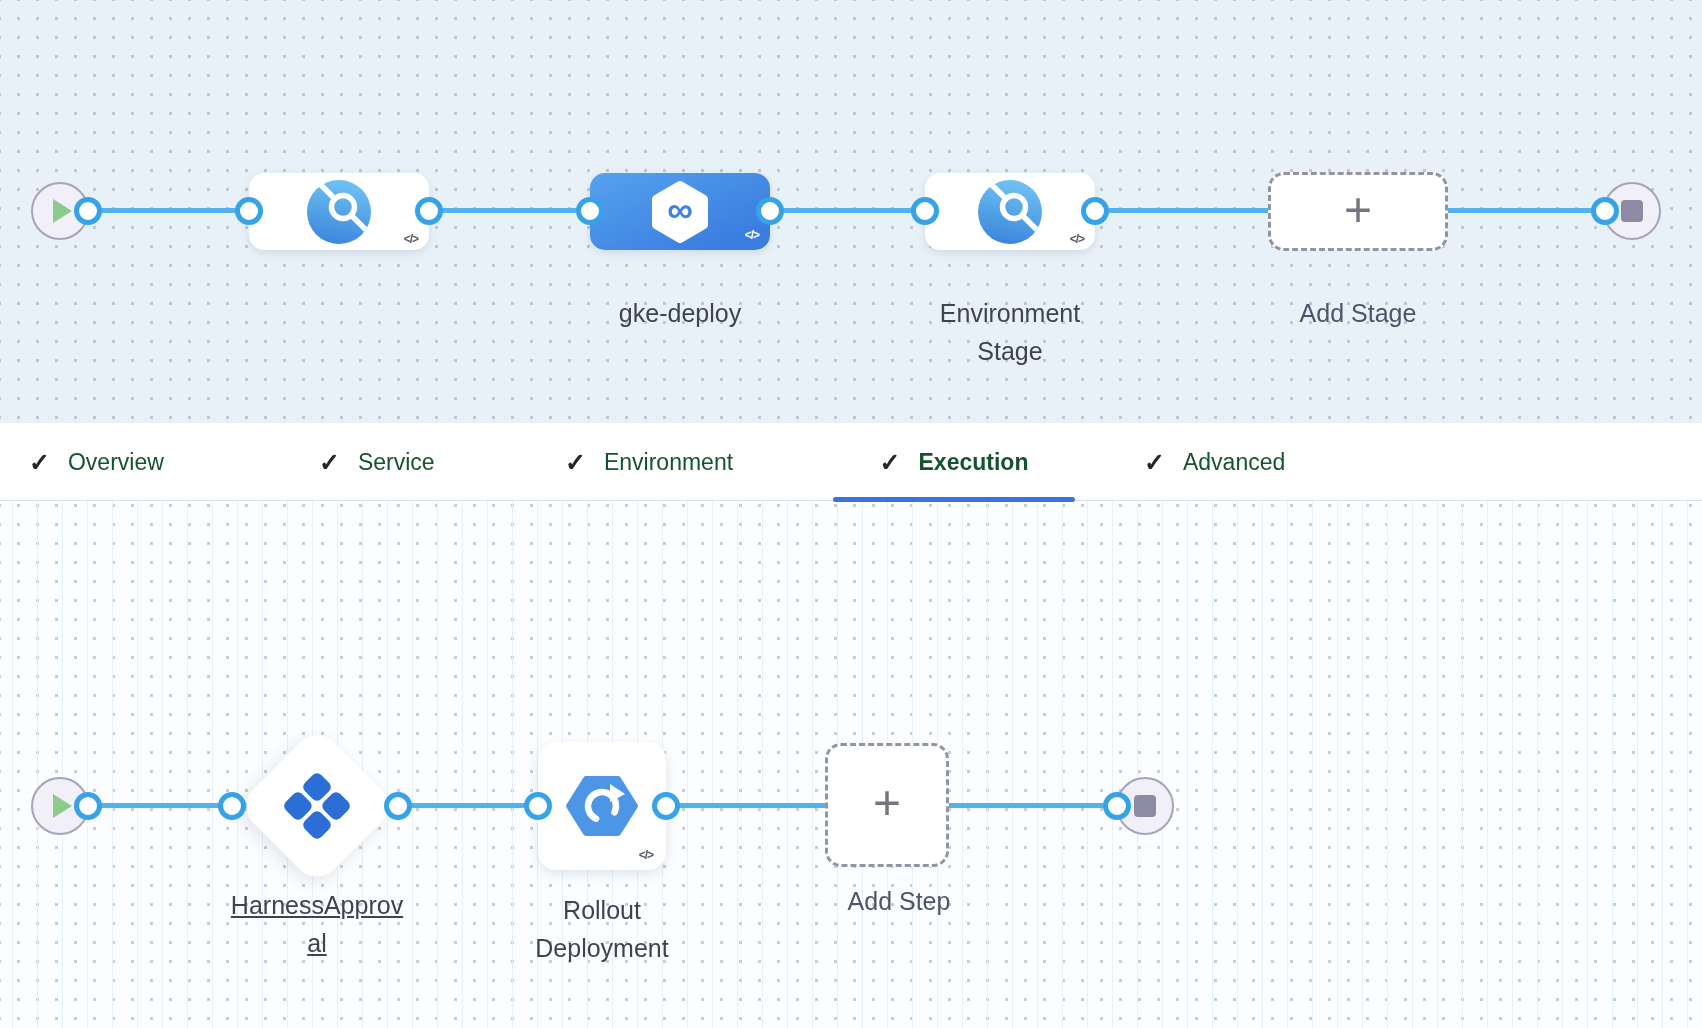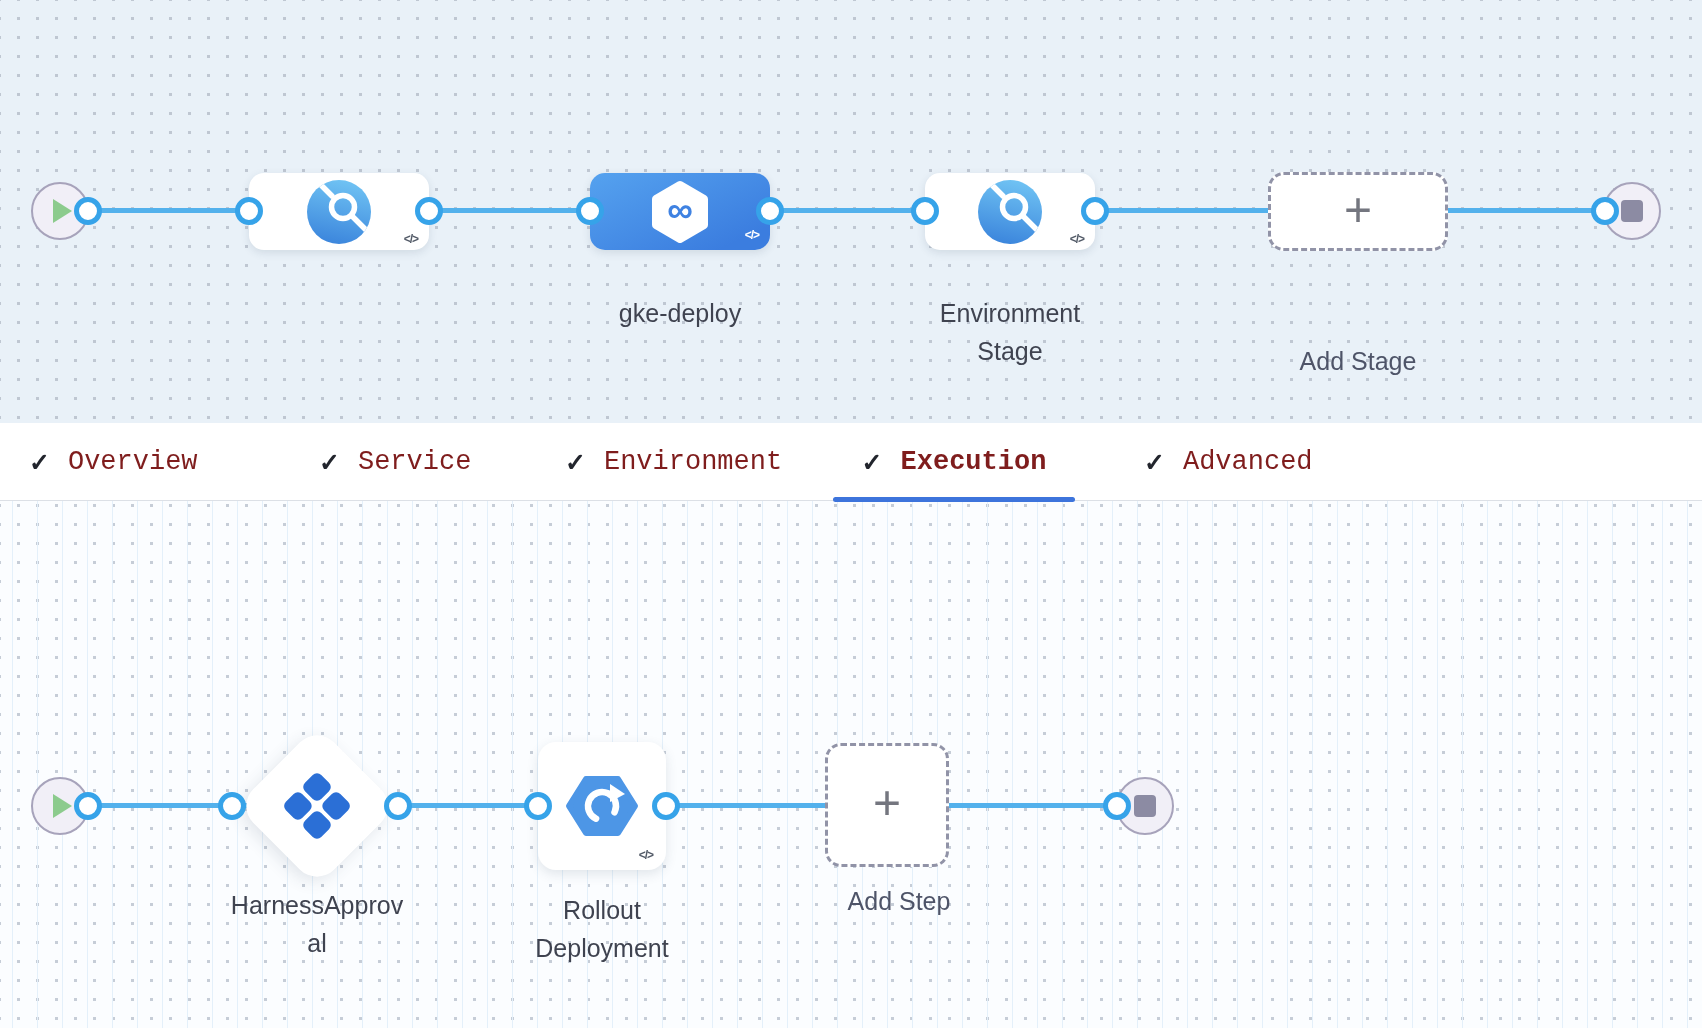--- a/index.html
+++ b/index.html
@@ -60,21 +60,21 @@
     position: absolute; background: #fff; border: 3px dashed #9193A7; z-index: 3;
     display: flex; align-items: center; justify-content: center;
   }
   .plus-glyph { font-size: 48px; font-weight: 400; color: #74767F; line-height: 1; margin-top: -4px; }
 
   .node-label {
     position: absolute; text-align: center; font-size: 25px; line-height: 38px;
     color: #3F4350; z-index: 2;
   }
   .node-label.muted { color: #4E5468; }
-  .wrap-any { overflow-wrap: anywhere; }
+  .wrap-any { overflow-wrap: anywhere; text-decoration: underline; }
 
   
   .diamond {
     position: absolute; width: 114px; height: 114px; border-radius: 24px;
     background: #fff; transform: rotate(45deg);
     box-shadow: 0 6px 16px rgba(47,66,94,0.12); z-index: 3;
   }
   .step-card {
     position: absolute; border-radius: 18px; background: #fff;
     box-shadow: 0 4px 12px rgba(47,66,94,0.13); z-index: 3;
@@ -85,21 +85,21 @@
   
   .tab-bar {
     position: absolute; left: 0; top: 423px; width: 1702px; height: 78px;
     background: #fff; border-bottom: 1px solid #DCE0E6; z-index: 5;
   }
   .tab {
     position: absolute; top: 0; height: 78px; display: flex; align-items: center; gap: 18px;
     cursor: pointer;
   }
   .tab .check { font-size: 25px; font-weight: 700; color: #22252D; }
-  .tab .tab-label { font-size: 27px; color: #7f1d1d; font-family: Liberation Mono, monospace; }
+  .tab .tab-label { font-size: 23px; color: #14532d; }
   .tab.active { justify-content: center; }
   .tab.active .tab-label { font-weight: 700; }
   .tab.active::after {
     content: ""; position: absolute; left: 0; right: 0; bottom: -1px; height: 5px;
     background: #3D74DC; border-radius: 3px;
   }
 </style>
 </head>
 <body>
 
@@ -175,21 +175,21 @@
     <div class="conn-dot" style="left:235px; top:197px;"></div>
     <div class="conn-dot" style="left:415px; top:197px;"></div>
     <div class="conn-dot" style="left:576px; top:197px;"></div>
     <div class="conn-dot" style="left:756px; top:197px;"></div>
     <div class="conn-dot" style="left:911px; top:197px;"></div>
     <div class="conn-dot" style="left:1081px;top:197px;"></div>
     <div class="conn-dot" style="left:1591px;top:197px;"></div>
 
     <div class="node-label" style="left:580px; top:294px; width:200px;">gke-deploy</div>
     <div class="node-label" style="left:910px; top:294px; width:200px;">Environment Stage</div>
-    <div class="node-label muted" style="left:1258px; top:294px; width:200px;margin-top:48px;">Add Stage</div>
+    <div class="node-label muted" style="left:1258px; top:294px; width:200px;">Add Stage</div>
   </div>
 
   <div class="tab-bar">
     <div class="tab" style="left:29px;">
       <span class="check">✓</span>
       <span class="tab-label">Overview</span>
     </div>
     <div class="tab" style="left:319px;">
       <span class="check">✓</span>
       <span class="tab-label">Service</span>

